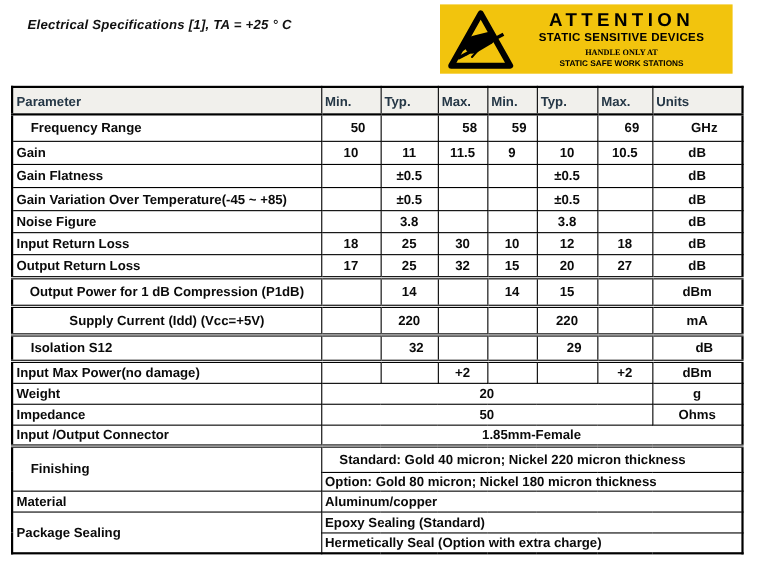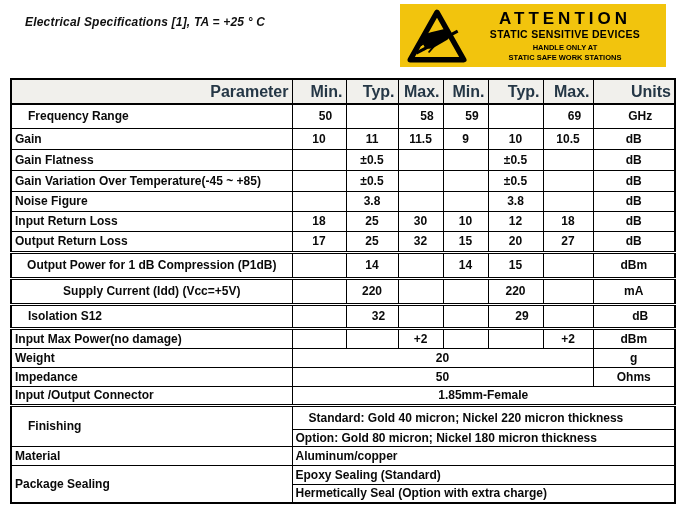--- a/index.html
+++ b/index.html
@@ -53,21 +53,21 @@
   .attention-sub {
     font-size: 10.5px;
     font-weight: bold;
     letter-spacing: 0.3px;
   }
   .attention-small {
     font-size: 7.5px;
     font-weight: bold;
     margin-top: 1px;
   }
-  .attention-small.first { margin-top: 4px; }
+  .attention-small.first { margin-top: 4px; font-family: Liberation Serif, serif; }
 
   
   table.spec {
     position: absolute;
     left: 10px;
     top: 78px;
     width: 664px;
     border-collapse: collapse;
     table-layout: fixed;
     border: 2px solid #000000;
@@ -77,24 +77,24 @@
   }
   table.spec th, table.spec td {
     border: 1px solid #000000;
     padding: 0 3px;
     overflow: hidden;
     white-space: nowrap;
   }
   table.spec th {
     background: #F1F0EC;
     color: #253746;
-    font-size: 16px;
+    font-size: 12px;
     height: 25px;
     border-bottom: 2px solid #000000;
-    text-align: right;
+    text-align: left;
   }
   td.param { text-align: left; }
   td.val, td.units { text-align: center; }
   td.wide-val { text-align: center; }
   td.left-val { text-align: left; }
   tr.h24 td { height: 24px; padding-left: 16px; }
   tr.h21 td { height: 21px; }
   tr.h20 td { height: 20px; }
   tr.h19 td { height: 19px; }
   tr.h26 td { height: 26px; text-align: center; }

